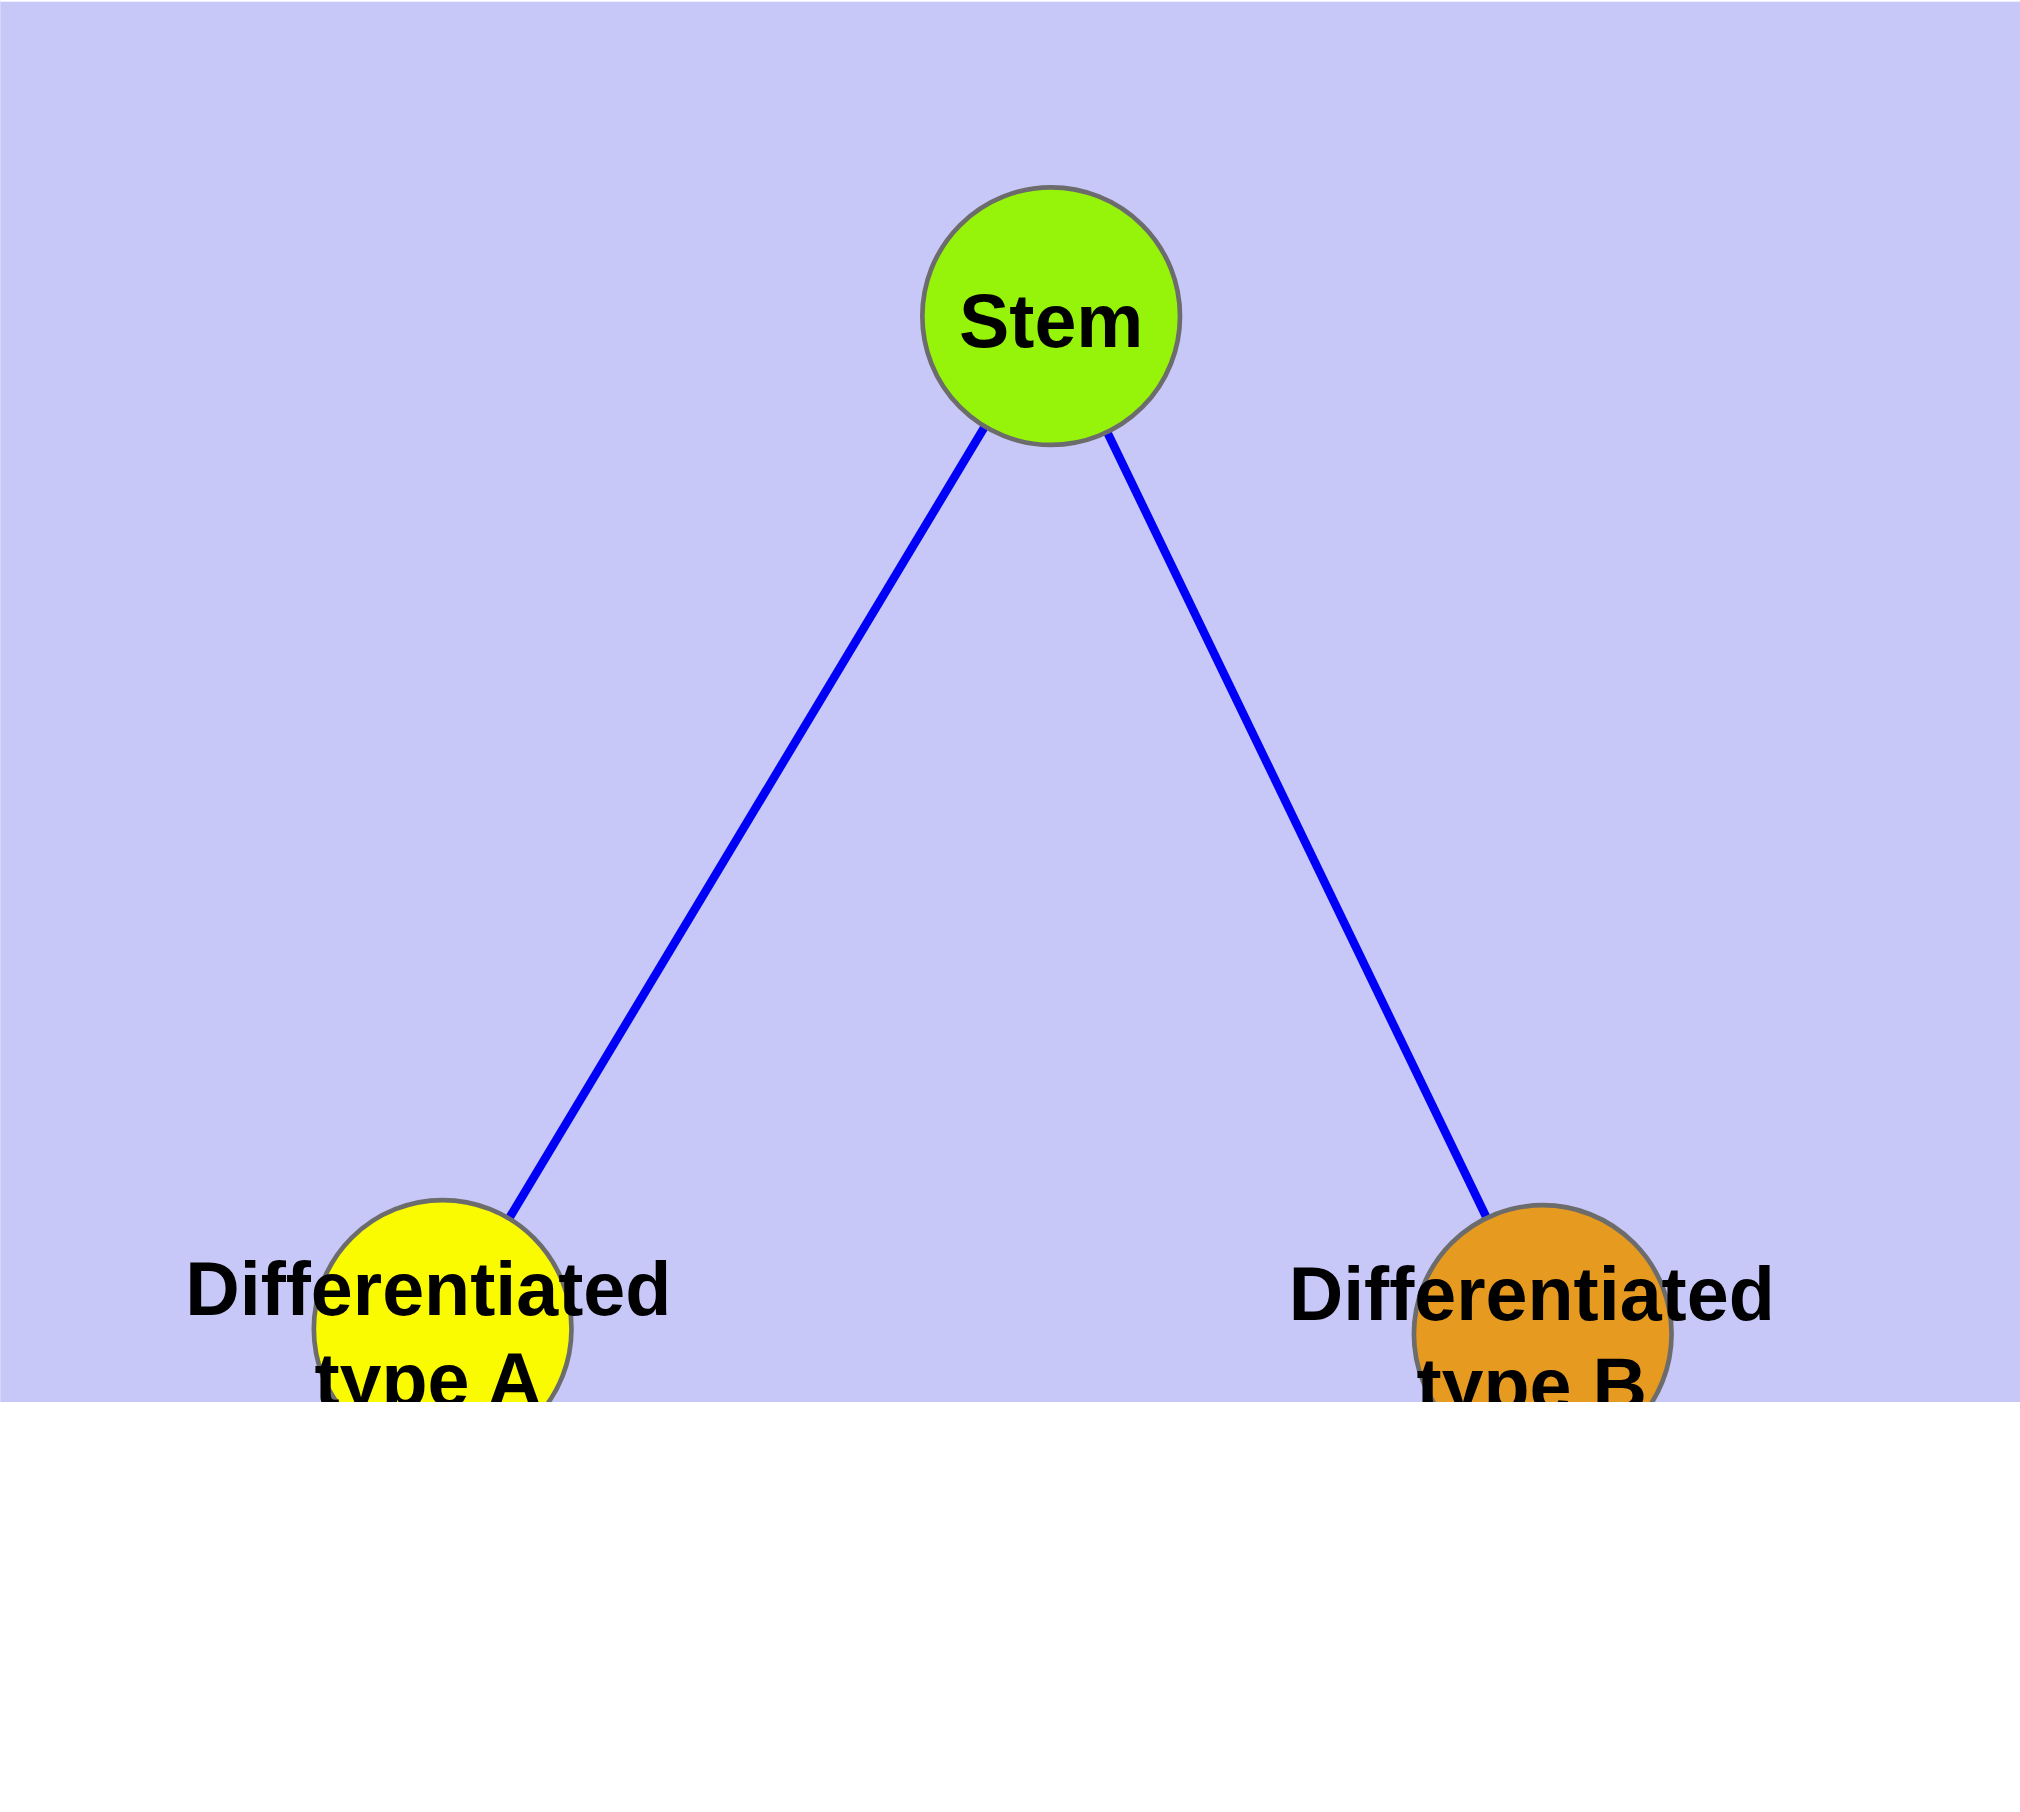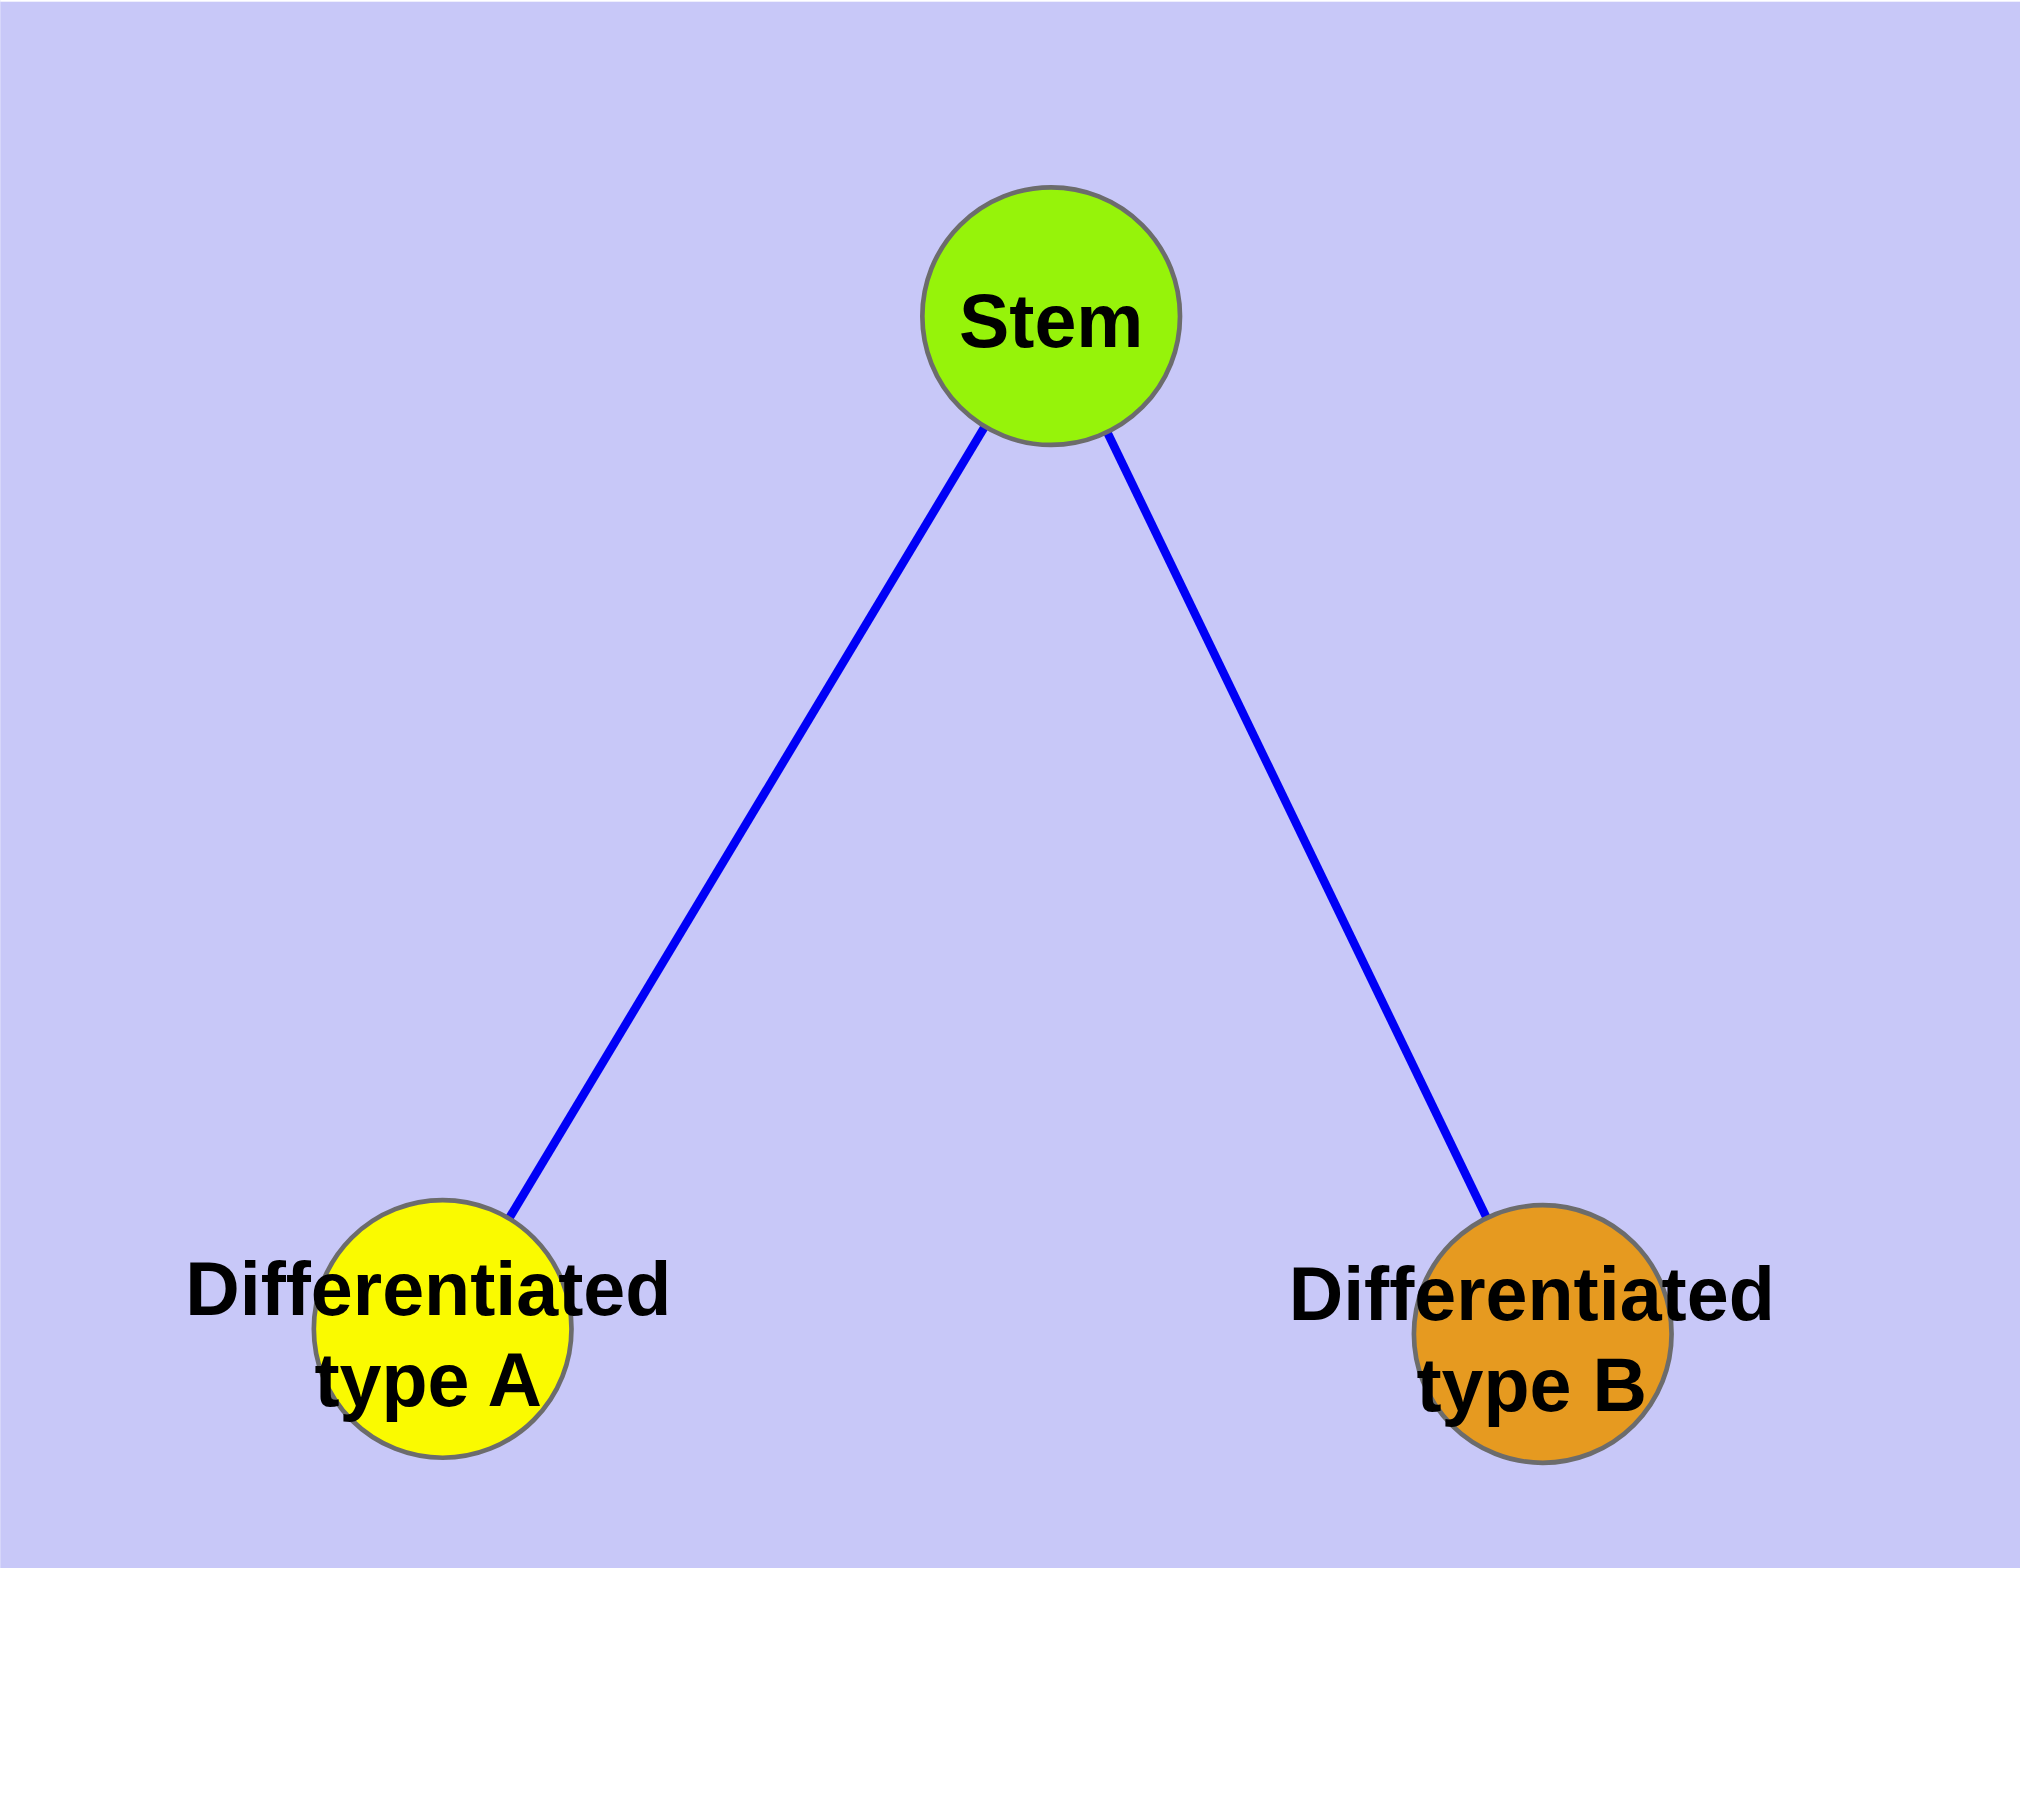--- a/index.html
+++ b/index.html
@@ -2,21 +2,21 @@
 <html style="font-size:13.6px"><head>
 <meta charset="utf-8">
 <style>
   html, body {
     margin: 0;
     padding: 0;
     background: #ffffff;
   }
   .canvas-wrap {
     width: 2021px;
-    height: 1568px;
+    height: 1402px;
     position: relative;
     text-align: right;
   }
   svg {
     display: block;
   }
   .node-label {
     font-family: "Liberation Sans", sans-serif;
     font-weight: bold;
     font-size: 89px;

